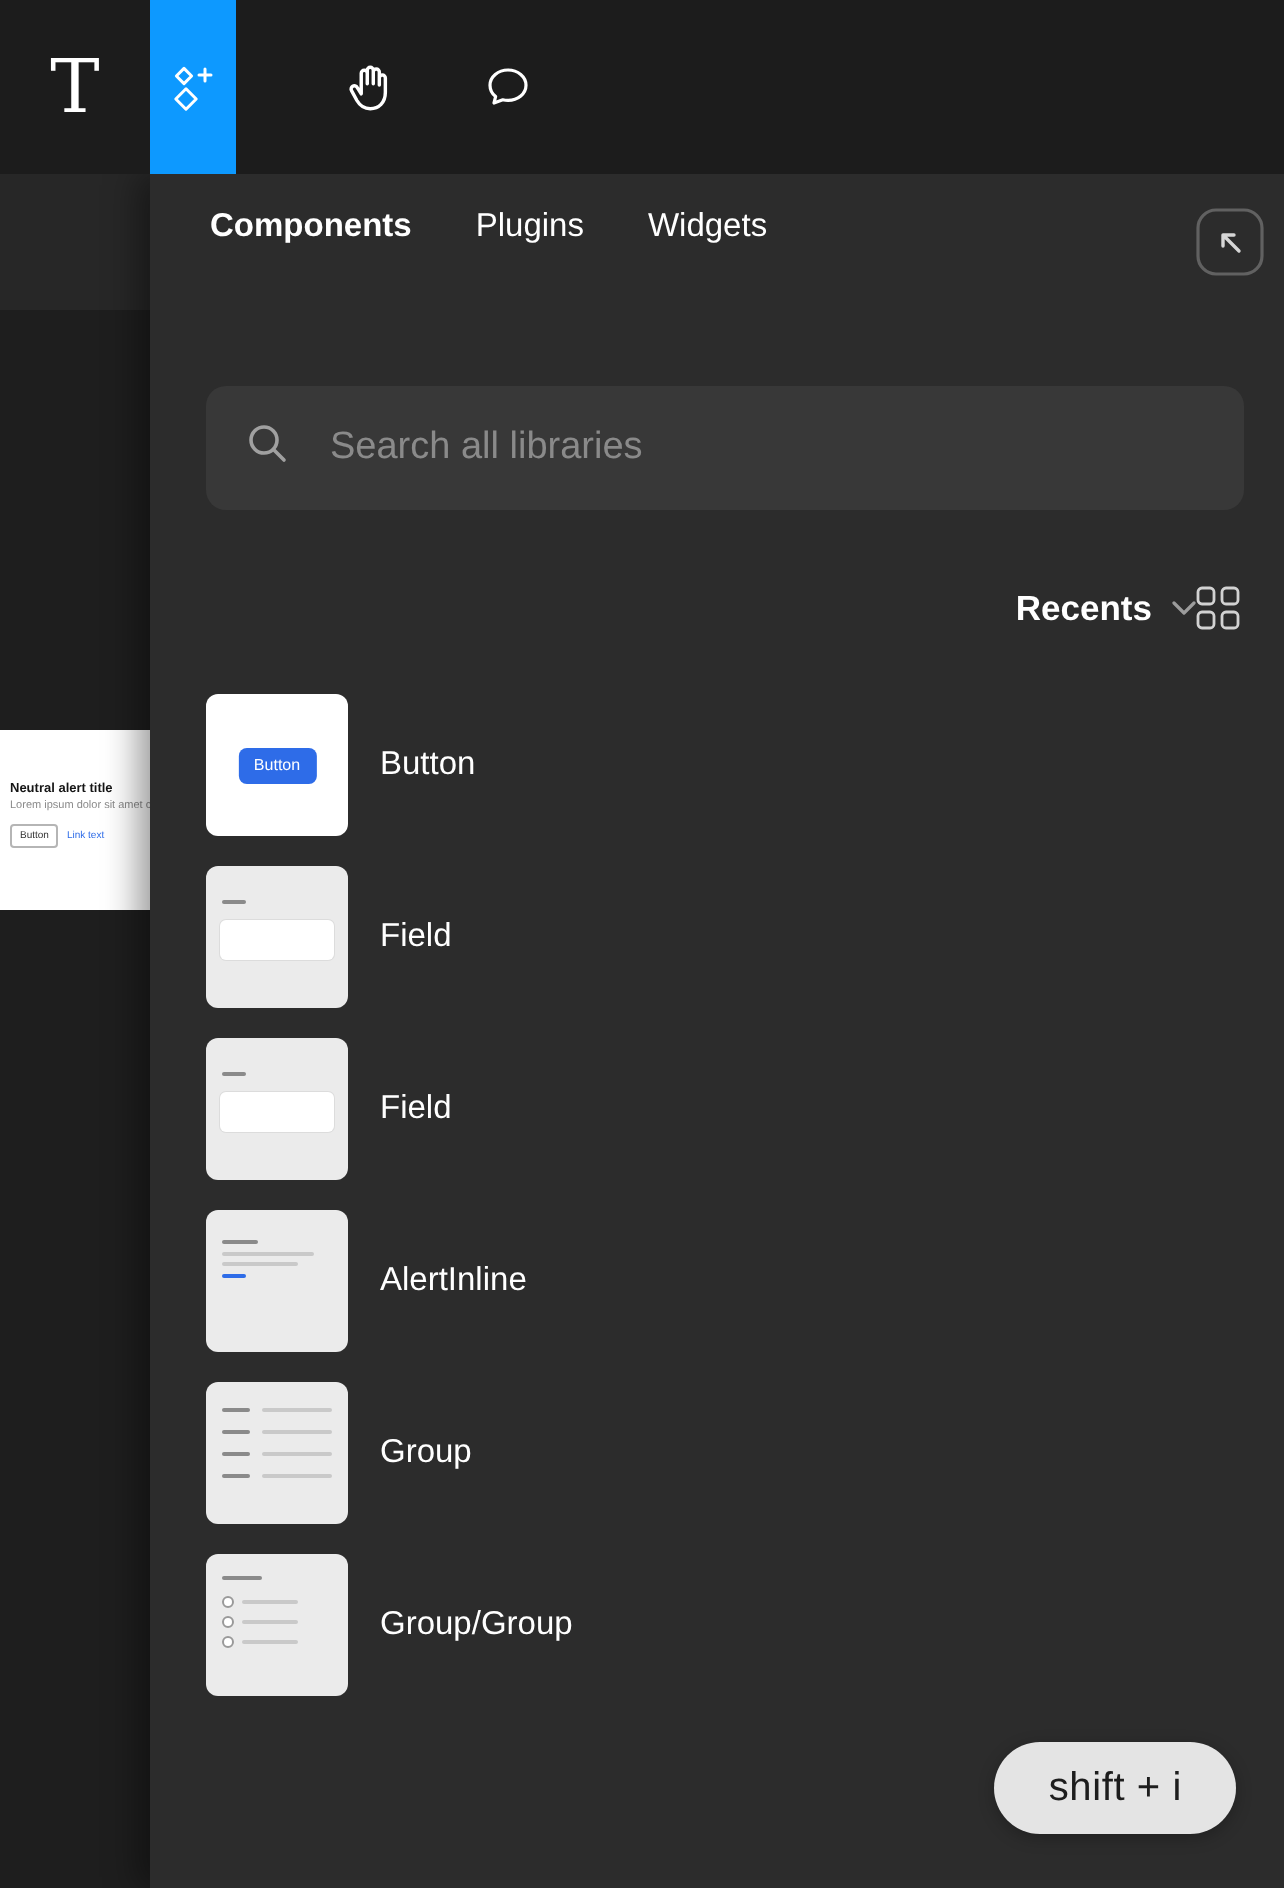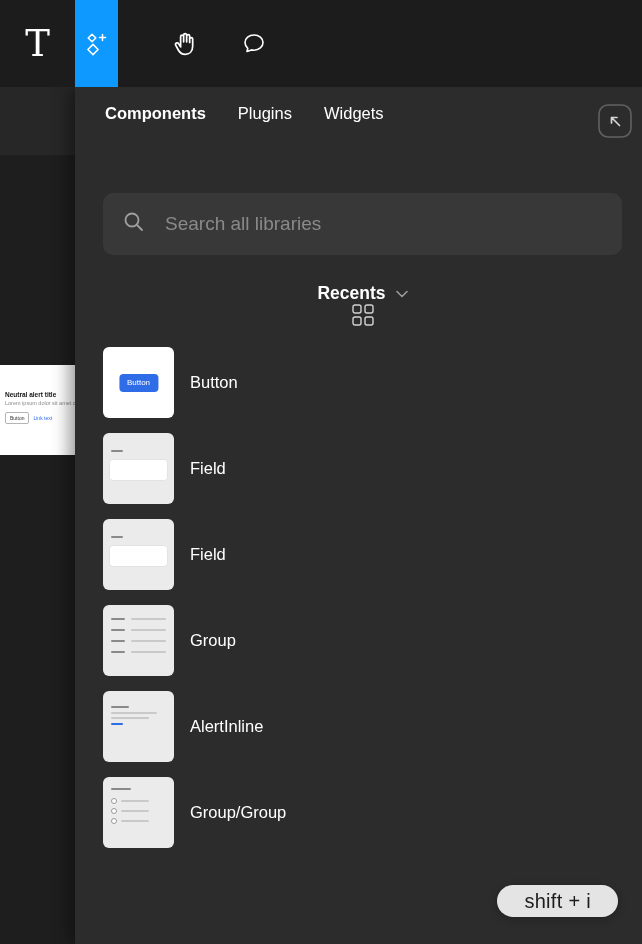--- a/index.html
+++ b/index.html
@@ -34,41 +34,41 @@
   .tabs-row{display:flex;align-items:flex-start;justify-content:space-between;padding:17px 10px 0 30px;height:36px;}
   .tabs{display:flex;gap:32px;align-items:center;}
   .tab{font-size:16.5px;color:#ffffff;font-weight:500;cursor:pointer;white-space:nowrap;}
   .tab.active{color:#ffffff;font-weight:700;}
   .corner-btn{width:34px;height:34px;cursor:pointer;}
 
   .search{margin:53px 20px 0 28px;height:62px;background:#383838;border-radius:10px;display:flex;align-items:center;padding:0 18px;gap:16px;box-sizing:border-box;}
   .search input{flex:1;background:transparent;border:none;outline:none;color:#dddddd;font-size:19px;font-family:inherit;min-width:0;}
   .search input::placeholder{color:#8a8a8a;}
 
-  .recents-row{display:flex;align-items:center;justify-content:center;margin:34px 22px 0 30px;height:30px;flex-direction:column;}
+  .recents-row{display:flex;align-items:center;justify-content:flex-end;margin:34px 22px 0 30px;height:30px;}
   .recents-left{display:flex;align-items:center;gap:10px;cursor:pointer;}
   .recents-title{font-size:17.5px;font-weight:700;color:#ffffff;}
   .grid-btn{width:22px;height:22px;cursor:pointer;}
 
   .list{margin:28px 0 0 28px;}
   .item{display:flex;align-items:center;margin-bottom:15px;cursor:pointer;}
   .thumb{width:71px;height:71px;border-radius:6px;background:#ebebeb;position:relative;overflow:hidden;flex:none;}
   .thumb-button{background:#ffffff;}
   .item-label{margin-left:16px;font-size:16.5px;color:#ffffff;white-space:nowrap;}
 
   .mini-btn{position:absolute;left:50%;top:50%;transform:translate(-50%,-50%);background:#2e6ce8;color:#fff;font-size:8px;line-height:1;padding:5px 8px;border-radius:4px;white-space:nowrap;}
   .tm-win{position:absolute;left:7px;top:16px;width:57px;height:39px;background:#fff;border-radius:2px;box-shadow:0 0 0 .5px #d8d8d8;}
   .ti{position:absolute;left:7px;top:27px;width:57px;height:20px;background:#fff;border-radius:3px;box-shadow:0 0 0 .5px #dcdcdc;}
   .l{position:absolute;display:block;height:2px;border-radius:1px;background:#c9c9c9;}
   .ld{background:#8a8a8a;}
   .chip{position:absolute;display:block;height:5px;border-radius:1px;background:#d9d9d9;}
   .lb{background:#2e6ce8;}
   .c{position:absolute;display:block;width:6px;height:6px;border:1px solid #9a9a9a;border-radius:50%;background:#fff;box-sizing:border-box;}
 
-  .pill{position:absolute;right:24px;bottom:27px;height:32px;padding:0 27px;background:#e4e4e4;border-radius:23px;display:flex;align-items:center;font-size:20px;color:#1d1d1d;font-weight:500;letter-spacing:.3px;box-shadow:0 2px 8px rgba(0,0,0,.25);}
+  .pill{position:absolute;right:24px;bottom:27px;height:46px;padding:0 27px;background:#e4e4e4;border-radius:23px;display:flex;align-items:center;font-size:20px;color:#1d1d1d;font-weight:500;letter-spacing:.3px;box-shadow:0 2px 8px rgba(0,0,0,.25);}
 </style>
 </head>
 <body>
 
 <div class="canvas-strip">
   <div class="canvas-band"></div>
   <div class="canvas-card">
     <div class="card-title">Neutral alert title</div>
     <div class="card-body">Lorem ipsum dolor sit amet consect</div>
     <div class="card-actions">
@@ -177,44 +177,44 @@
     <div class="item">
       <div class="thumb">
         <i class="l ld" style="left:8px;top:17px;width:12px"></i>
         <span class="ti"></span>
       </div>
       <span class="item-label">Field</span>
     </div>
 
     <div class="item">
       <div class="thumb">
+        <i class="l ld" style="left:8px;top:15px;width:18px"></i>
+        <i class="l" style="left:8px;top:21px;width:46px"></i>
+        <i class="l" style="left:8px;top:26px;width:38px"></i>
+        <i class="l lb" style="left:8px;top:32px;width:12px"></i>
+      </div>
+      <span class="item-label">AlertInline</span>
+    </div>
+
+    <div class="item">
+      <div class="thumb">
         <i class="l ld" style="left:8px;top:13px;width:14px"></i>
         <i class="l" style="left:28px;top:13px;width:35px"></i>
         <i class="l ld" style="left:8px;top:24px;width:14px"></i>
         <i class="l" style="left:28px;top:24px;width:35px"></i>
         <i class="l ld" style="left:8px;top:35px;width:14px"></i>
         <i class="l" style="left:28px;top:35px;width:35px"></i>
         <i class="l ld" style="left:8px;top:46px;width:14px"></i>
         <i class="l" style="left:28px;top:46px;width:35px"></i>
       </div>
       <span class="item-label">Group</span>
     </div>
 
     <div class="item">
       <div class="thumb">
-        <i class="l ld" style="left:8px;top:15px;width:18px"></i>
-        <i class="l" style="left:8px;top:21px;width:46px"></i>
-        <i class="l" style="left:8px;top:26px;width:38px"></i>
-        <i class="l lb" style="left:8px;top:32px;width:12px"></i>
-      </div>
-      <span class="item-label">AlertInline</span>
-    </div>
-
-    <div class="item">
-      <div class="thumb">
         <i class="l ld" style="left:8px;top:11px;width:20px"></i>
         <i class="c" style="left:8px;top:21px"></i>
         <i class="l" style="left:18px;top:23px;width:28px"></i>
         <i class="c" style="left:8px;top:31px"></i>
         <i class="l" style="left:18px;top:33px;width:28px"></i>
         <i class="c" style="left:8px;top:41px"></i>
         <i class="l" style="left:18px;top:43px;width:28px"></i>
       </div>
       <span class="item-label">Group/Group</span>
     </div>

